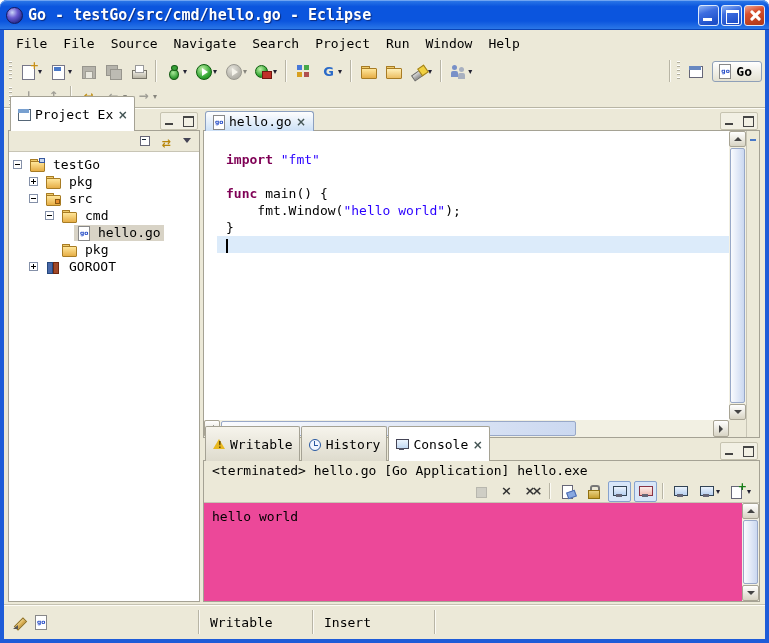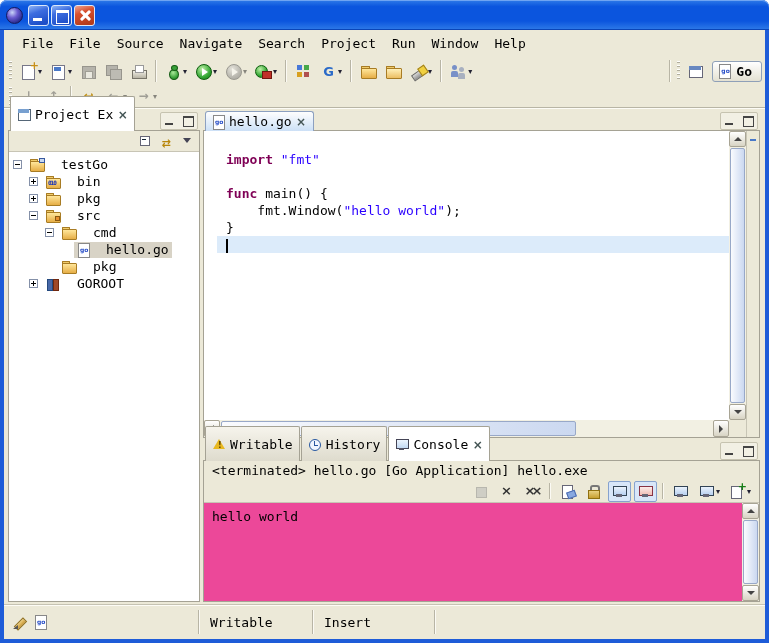--- a/index.html
+++ b/index.html
@@ -22,21 +22,21 @@
   .wbtn.close{background:linear-gradient(160deg,#F0A492 0%,#D8502F 35%,#B63C1B 85%)}
   .wbtn.min::after{content:"";position:absolute;left:4px;bottom:4px;width:9px;height:3px;background:#fff}
   .wbtn.max::after{content:"";position:absolute;left:4px;top:4px;width:11px;height:10px;border:1px solid #fff;border-top:3px solid #fff}
   .wbtn.close::before,.wbtn.close::after{content:"";position:absolute;left:9px;top:3px;width:3px;height:13px;background:#fff;border-radius:1px}
   .wbtn.close::before{transform:rotate(45deg)}
   .wbtn.close::after{transform:rotate(-45deg)}
 
   #client{position:absolute;left:4px;right:4px;top:30px;bottom:4px;background:#ECE9D8;overflow:hidden}
 
   
-  .menubar{position:absolute;left:0;right:0;top:0;height:26px;display:flex;align-items:center;padding-left:10px}
+  .menubar{position:absolute;left:0;right:0;top:0;height:26px;display:flex;align-items:center;padding-left:4px}
   .menu-item{font-size:13px;padding:4px 8px;white-space:nowrap}
 
   
   .toolbar{position:absolute;left:0;right:0;display:flex;align-items:center;padding:0 3px;background:#ECE9D8}
   .toolbar.row1{top:26px;height:30px}
   .toolbar.row2{top:56px;height:22px;border-bottom:1px solid #B8B5A5;box-shadow:0 1px 0 #FDFCF6}
   .grip{width:3px;height:20px;margin:0 4px 0 2px;
     background:repeating-linear-gradient(180deg,#FFFFFF 0 1px,#B0AD9D 1px 2px,transparent 2px 4px)}
   .etch{width:2px;height:22px;margin:0 4px;border-left:1px solid #B8B5A5;border-right:1px solid #FBFAF4}
   .etch.tall{height:24px;margin:0}
@@ -127,21 +127,21 @@
   .i-collapse::before{content:"";position:absolute;left:2px;top:3px;width:8px;height:8px;border:1px solid #667;background:#fff}
   .i-collapse::after{content:"";position:absolute;left:4px;top:6px;width:4px;height:1px;background:#123}
   .i-link{color:#B8860B;font:700 11px "DejaVu Sans",sans-serif;line-height:14px;text-align:center}
   .i-vmenu::before{content:"";position:absolute;left:3px;top:5px;border-left:4px solid transparent;border-right:4px solid transparent;border-top:5px solid #445}
   .tree{position:absolute;left:0;right:0;top:22px;bottom:0;background:#fff;overflow:hidden;padding-top:3px}
   .trow{height:17px;display:flex;align-items:center;font-size:13px;white-space:nowrap}
   .exp{width:9px;height:9px;flex:0 0 auto;background:#fff;border:1px solid #8490A8;position:relative;margin-right:4px}
   .exp::before{content:"";position:absolute;left:1px;right:1px;top:3px;height:1px;background:#000}
   .exp.plus::after{content:"";position:absolute;top:1px;bottom:1px;left:3px;width:1px;background:#000}
   .exp.none{visibility:hidden}
-  .tcore{display:inline-flex;align-items:center;gap:16px;height:16px;padding:0 3px}
+  .tcore{display:inline-flex;align-items:center;gap:8px;height:16px;padding:0 3px}
   .tcore.selected{background:#D8D3C6}
   .t-ico{width:16px;height:14px;position:relative;display:inline-block;flex:0 0 auto}
   .fold::before{content:"";position:absolute;left:1px;top:1px;width:6px;height:3px;background:#F0CC6A;border:1px solid #A87C24;border-bottom:none;border-radius:1px 1px 0 0}
   .fold::after{content:"";position:absolute;left:1px;top:3px;width:13px;height:9px;background:linear-gradient(#FFE69A,#E6AE46);border:1px solid #A87C24;border-radius:1px}
   .deco{position:absolute;z-index:2}
   .d-bin{left:3px;top:5px;font:700 6px "DejaVu Sans Mono",monospace;color:#1830B8;letter-spacing:-1px;line-height:1}
   .d-src{left:10px;top:7px;width:5px;height:5px;background:#E89030;border:1px solid #8A5810}
   .d-proj{left:10px;top:0;width:6px;height:5px;background:#C8D8F0;border:1px solid #3858A0}
   .t-gofile{width:13px;height:14px}
   .t-gofile::before{content:"";position:absolute;left:1px;top:0;width:10px;height:13px;background:#fff;border:1px solid #888}
@@ -211,20 +211,21 @@
   .w1{width:112px}
   .w2{width:120px}
   .sb-rest{flex:1}
 </style>
 </head>
 <body>
 
 <div id="window">
   <div class="titlebar">
     <span class="title-icon"></span>
+    <span class="title-text">Go - testGo/src/cmd/hello.go - Eclipse</span>
     <span class="winbtns">
       <span class="wbtn min"></span>
       <span class="wbtn max"></span>
       <span class="wbtn close"></span>
     </span>
   </div>
 
   <div id="client">
 
     <div class="menubar">
@@ -360,29 +361,20 @@
             <span class="vtbtn"><span class="ic12 i-vmenu"></span></span>
           </div>
           <div class="tree">
               <div class="trow" style="padding-left: 4px;">
                 <span class="exp minus"></span>
                 <span class="tcore">
                   <span class="t-ico t-project fold">
                     <span class="deco d-proj"></span>
                   </span>
                   <span class="tlabel">testGo</span>
-                </span>
-              </div>
-              <div class="trow" style="padding-left: 20px;">
-                <span class="exp plus"></span>
-                <span class="tcore">
-                  <span class="t-ico t-folder-bin fold">
-                    <span class="deco d-bin">010</span>
-                  </span>
-                  <span class="tlabel">bin</span>
                 </span>
               </div>
               <div class="trow" style="padding-left: 20px;">
                 <span class="exp plus"></span>
                 <span class="tcore">
                   <span class="t-ico t-folder fold"></span>
                   <span class="tlabel">pkg</span>
                 </span>
               </div>
               <div class="trow" style="padding-left: 20px;">

